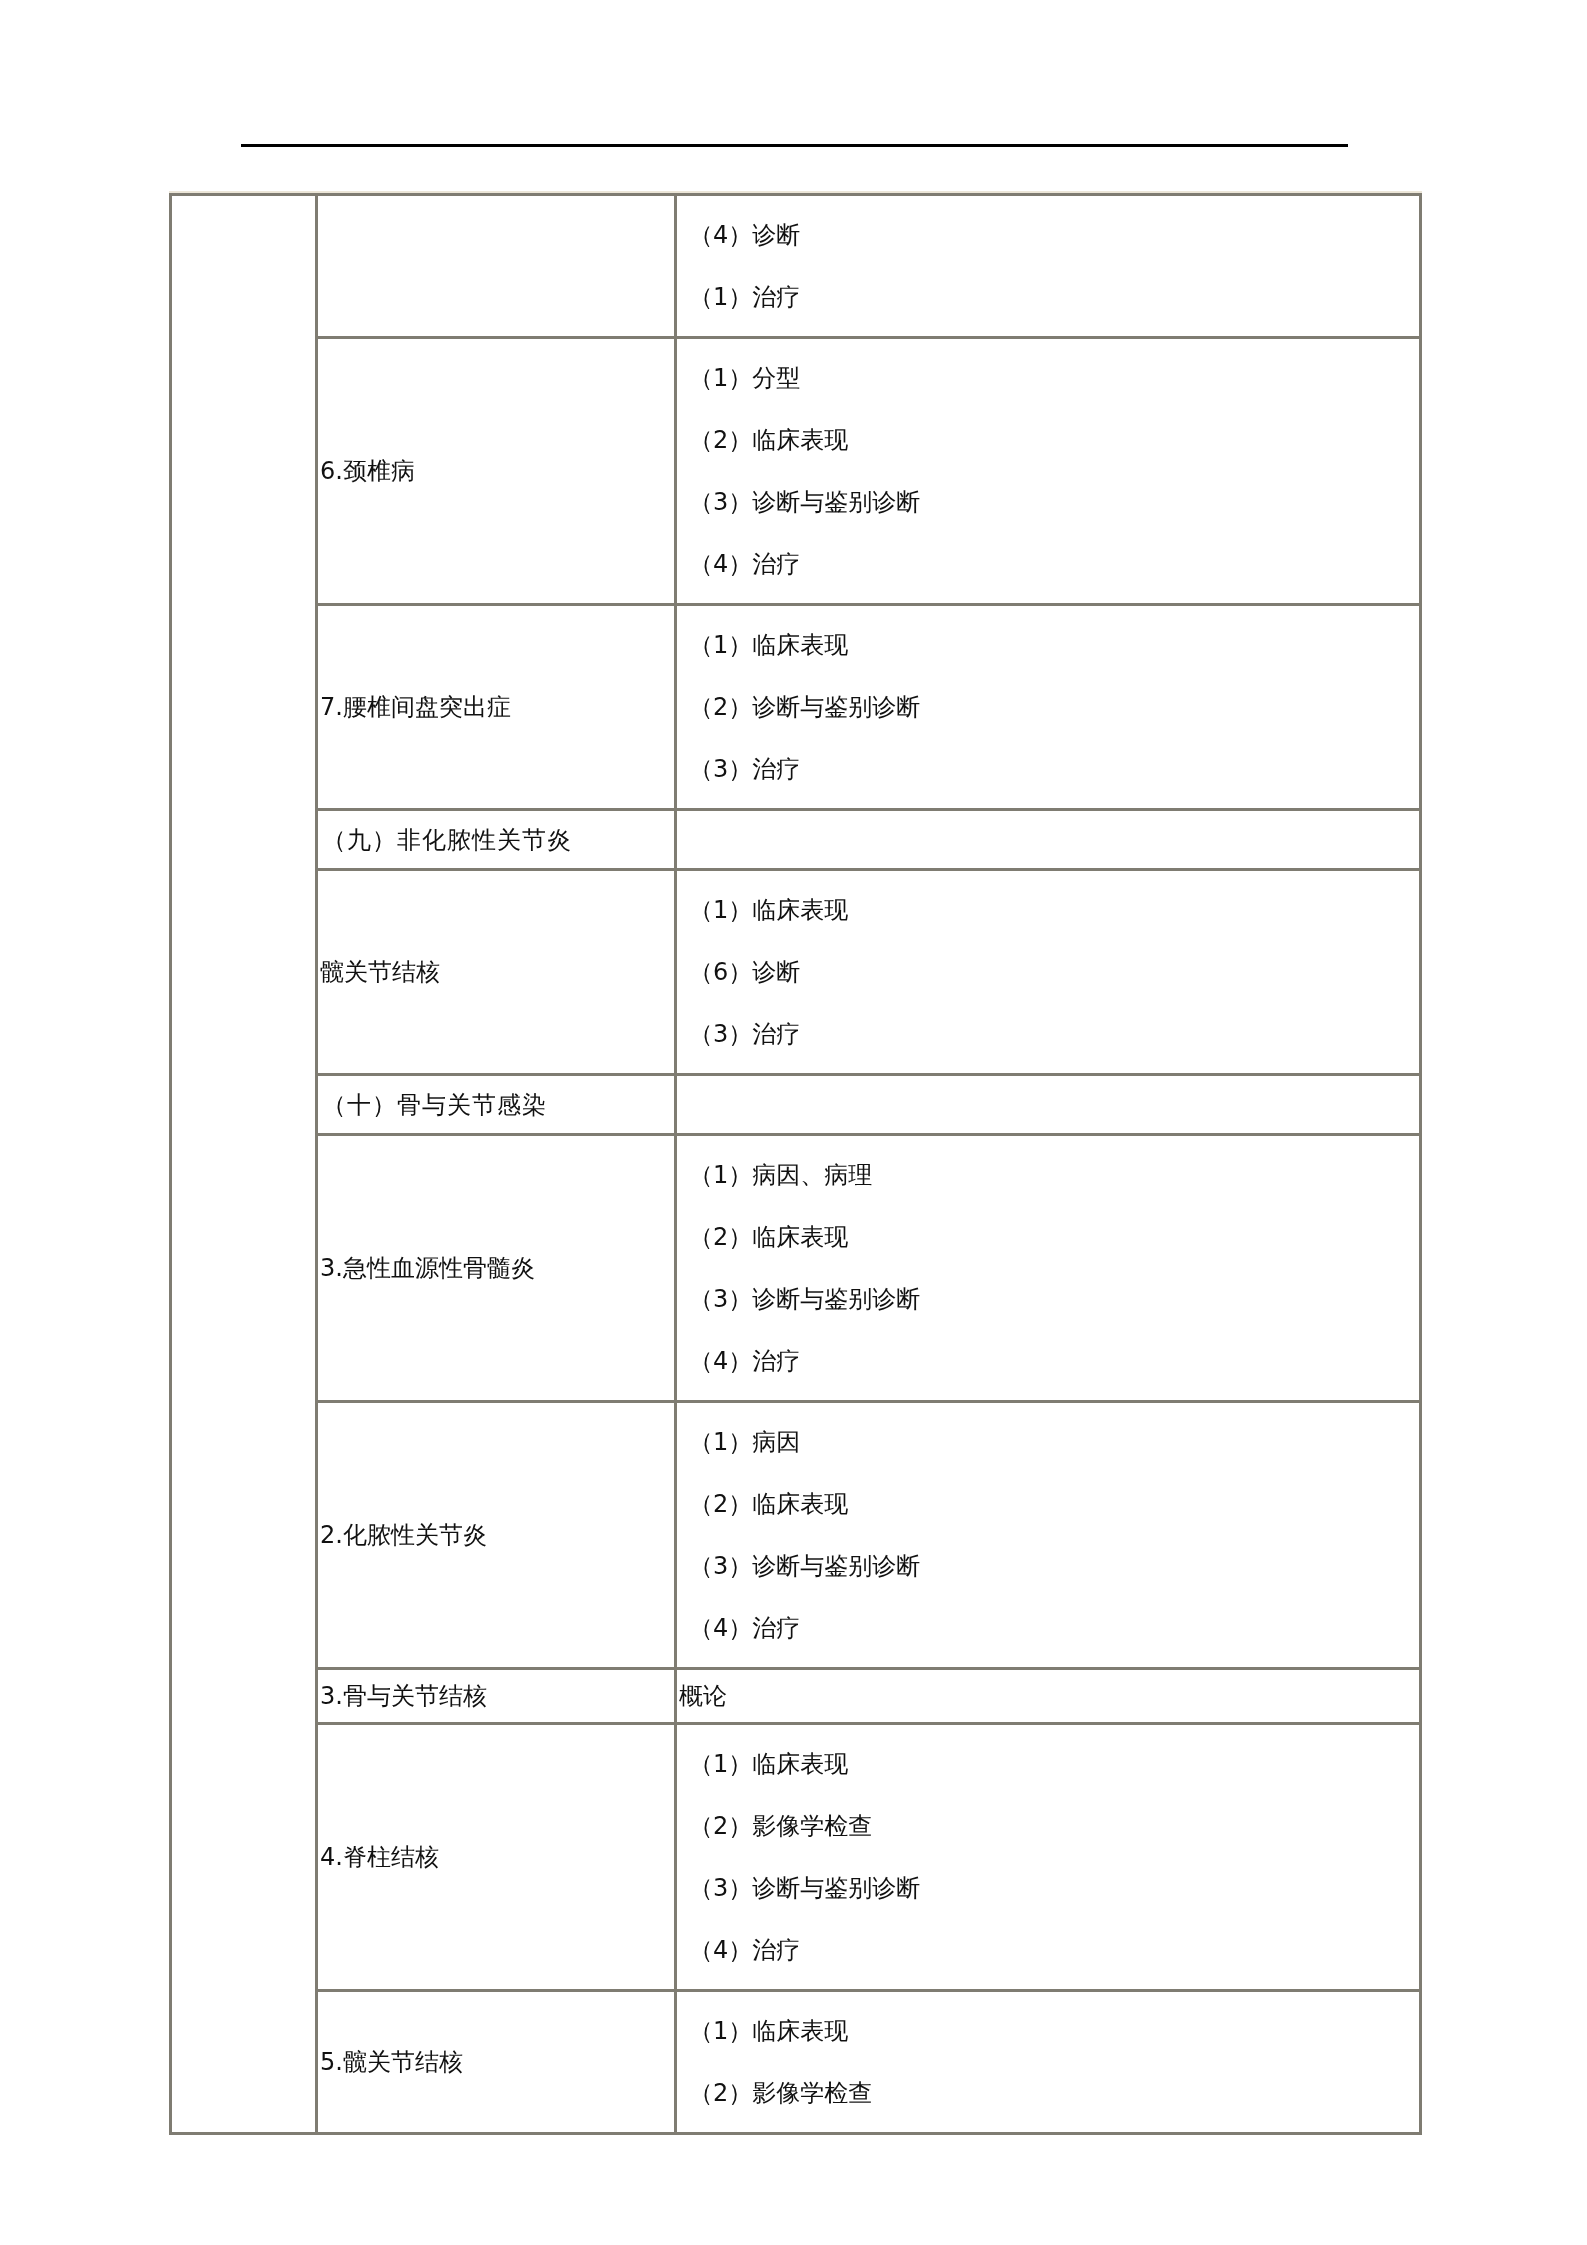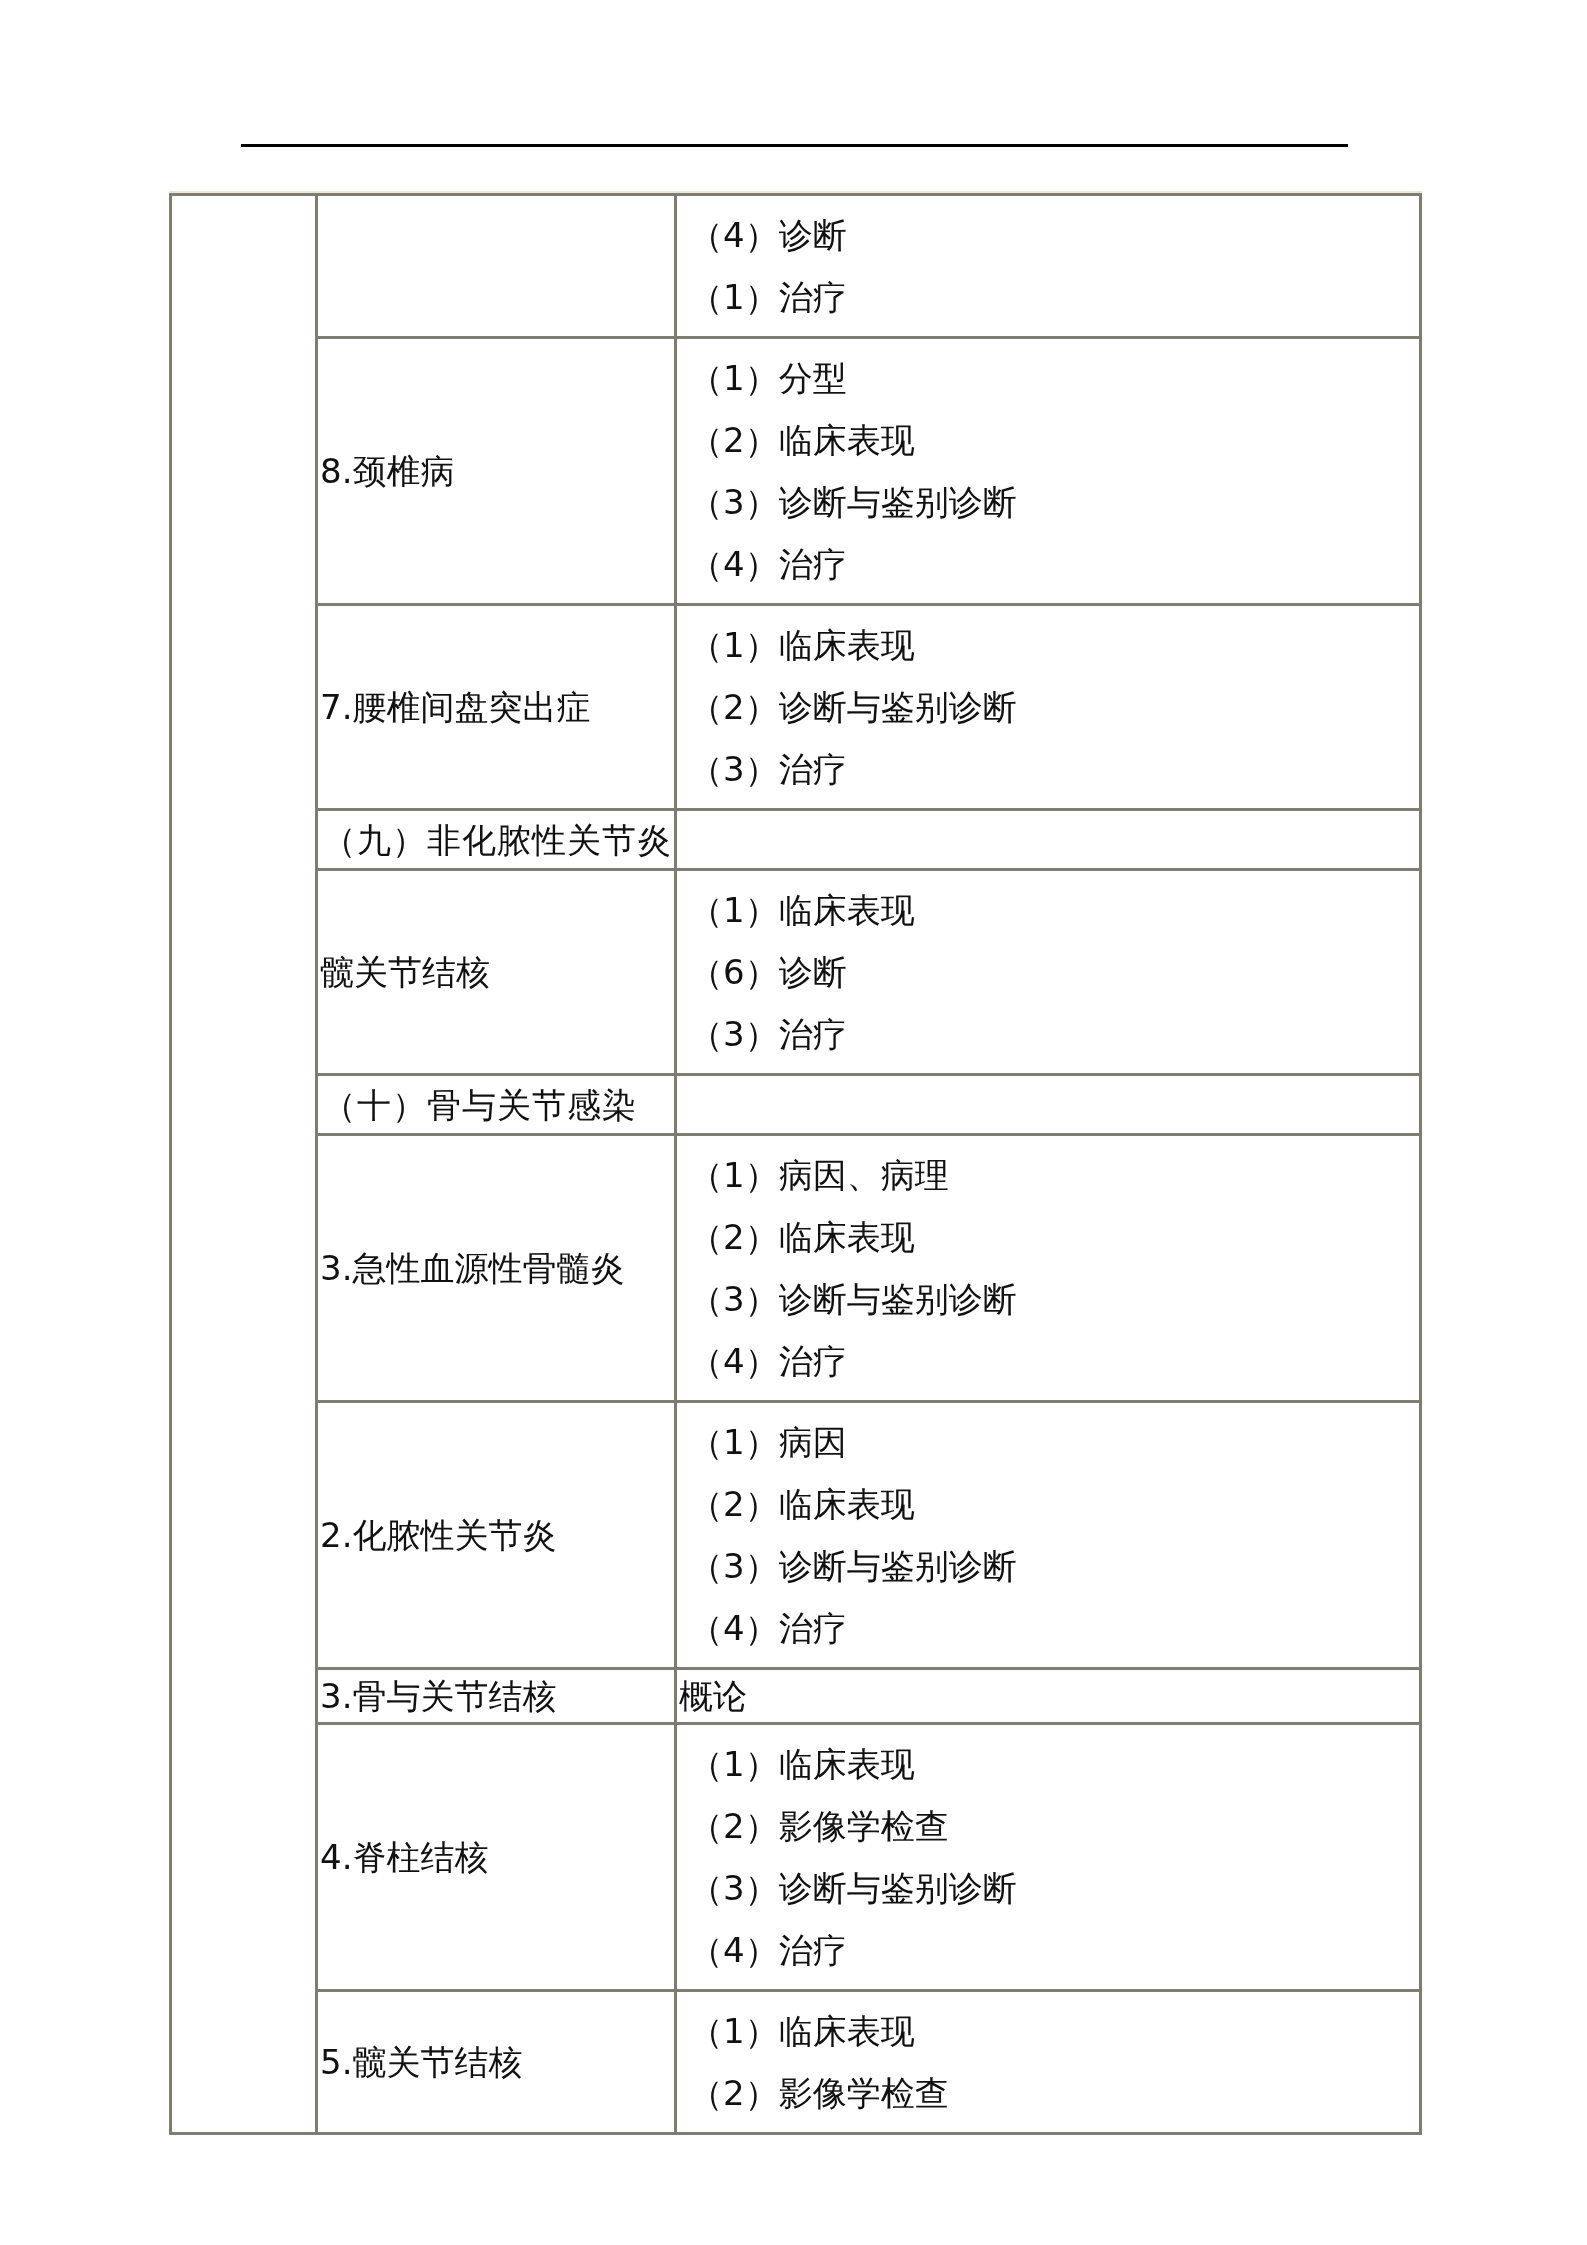--- a/index.html
+++ b/index.html
@@ -17,21 +17,21 @@
       width: 1250px;
       border-collapse: collapse;
       table-layout: fixed;
       border: 3px solid #7f7c72;
       box-shadow: 0 -2px 0 #ece6d8;
     }
     table.outline td {
       border: 3px solid #7f7c72;
       vertical-align: middle;
       padding: 0;
-      font-size: 34px;
+      font-size: 24px;
       line-height: 1;
     }
     col.c1 { width: 146px; }
     col.c2 { width: 359px; }
     col.c3 { width: 745px; }
     .topic { padding-left: 2px !important; white-space: nowrap; }
     .section-title { padding-left: 4px !important; white-space: nowrap; letter-spacing: 1px; }
     .points { padding: 8px 0 8px 12px !important; }
     .point { height: 62px; line-height: 62px; white-space: nowrap; }
     .plain { padding-left: 2px !important; }
@@ -61,21 +61,21 @@
   <tbody>
     <tr class="r1">
       <td rowspan="11"></td>
       <td class="topic"></td>
       <td class="points">
         <div class="point">（4）诊断</div>
         <div class="point">（1）治疗</div>
       </td>
     </tr>
     <tr class="r2">
-      <td class="topic">8.颈椎病</td>
+      <td class="topic">6.颈椎病</td>
       <td class="points">
         <div class="point">（1）分型</div>
         <div class="point">（2）临床表现</div>
         <div class="point">（3）诊断与鉴别诊断</div>
         <div class="point">（4）治疗</div>
       </td>
     </tr>
     <tr class="r3">
       <td class="topic">7.腰椎间盘突出症</td>
       <td class="points">

